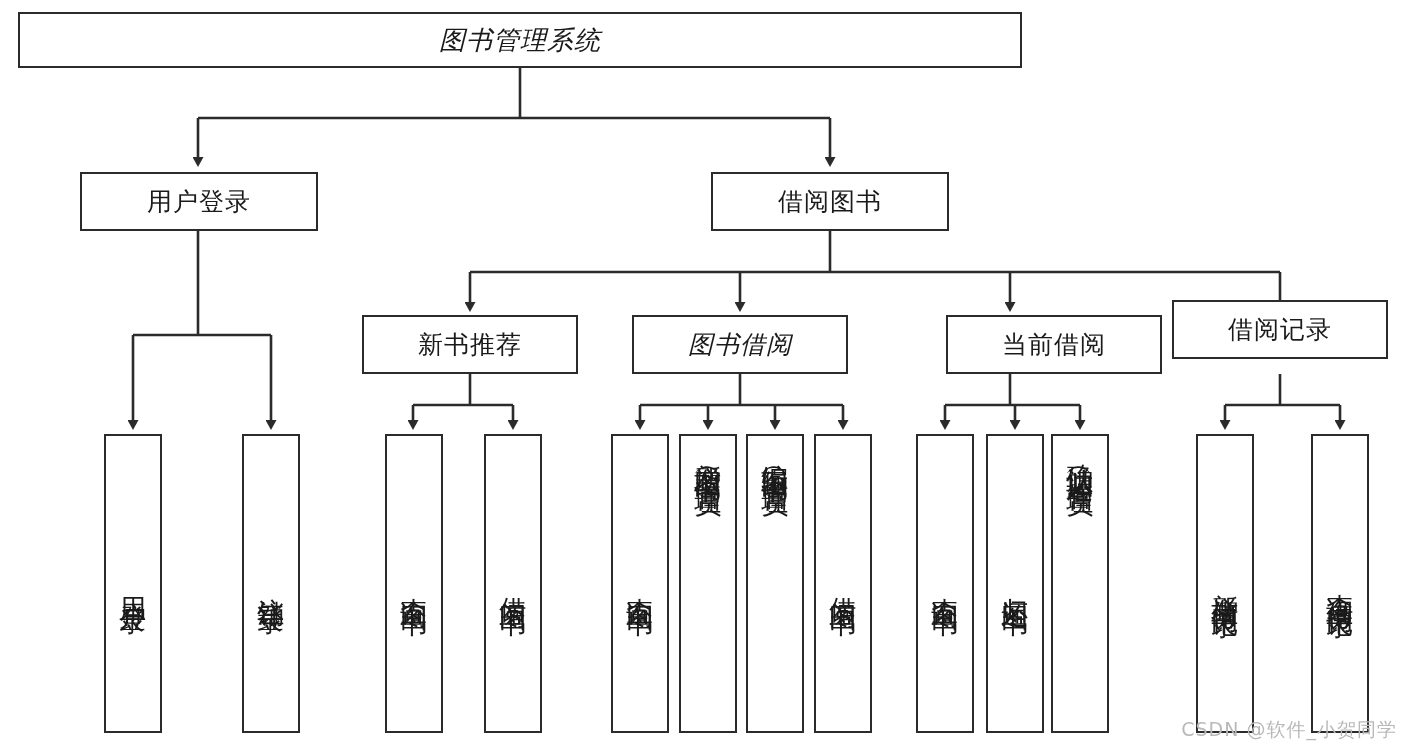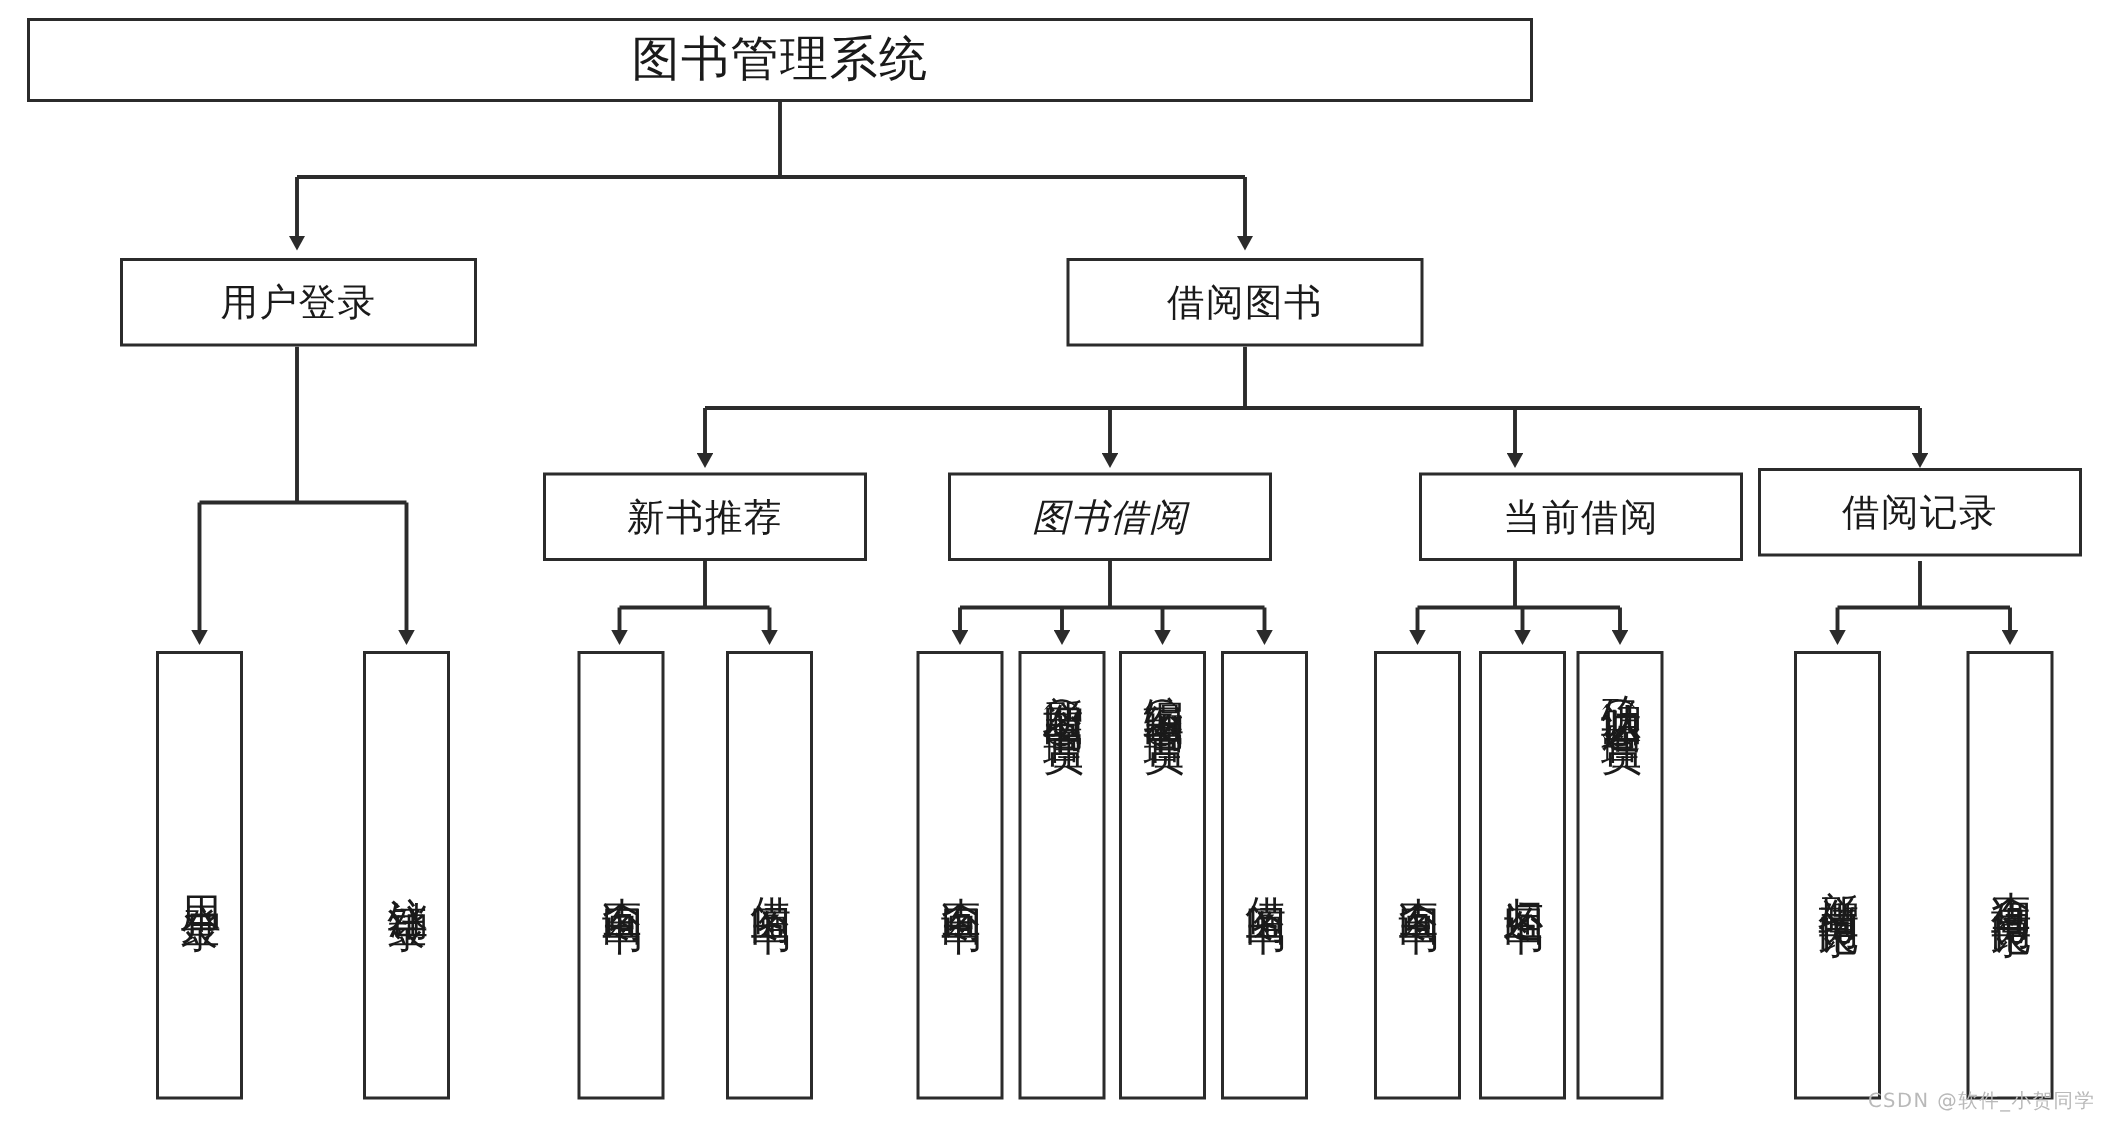--- a/index.html
+++ b/index.html
@@ -41,21 +41,22 @@
     text-align: center;
     line-height: 1.18;
     white-space: nowrap;
   }
   
   .node.horiz .label {
     font-size: 25px;
     letter-spacing: 1px;
   }
   .node.root .label {
-    font-size: 32px;
+    font-size: 26px;
+    font-style: italic;
   }
   
   .node.vert {
     align-items: flex-start;
     justify-content: center;
     padding-top: 6px;
   }
   .node.vert .label {
     writing-mode: vertical-rl;
     text-orientation: upright;
@@ -66,21 +67,21 @@
   }
   
   .node.vert.center {
     align-items: center;
     padding-top: 0;
   }
   .watermark {
     position: absolute;
     right: 8px;
     bottom: 4px;
-    font-size: 13px;
+    font-size: 19px;
     color: #b9b9b9;
     letter-spacing: 1px;
     user-select: none;
   }
 </style>
 </head>
 <body>
 
 <div id="canvas">
 
@@ -151,21 +152,21 @@
   </div>
 
   <div class="node horiz" style="left:632px; top:315px; width:216px; height:59px;font-style:italic;">
     <span class="label">图书借阅</span>
   </div>
 
   <div class="node horiz" style="left:902px; top:315px; width:216px; height:59px;margin-left:44px;">
     <span class="label">当前借阅</span>
   </div>
 
-  <div class="node horiz" style="left:1172px; top:312px; width:216px; height:59px;">
+  <div class="node horiz" style="left:1172px; top:300px; width:216px; height:59px;">
     <span class="label">借阅记录</span>
   </div>
 
   <div class="node vert center" style="left:104px; top:434px; width:58px; height:299px;">
     <span class="label">用户登录</span>
   </div>
 
   <div class="node vert center" style="left:242px; top:434px; width:58px; height:299px;">
     <span class="label">注销登录</span>
   </div>

